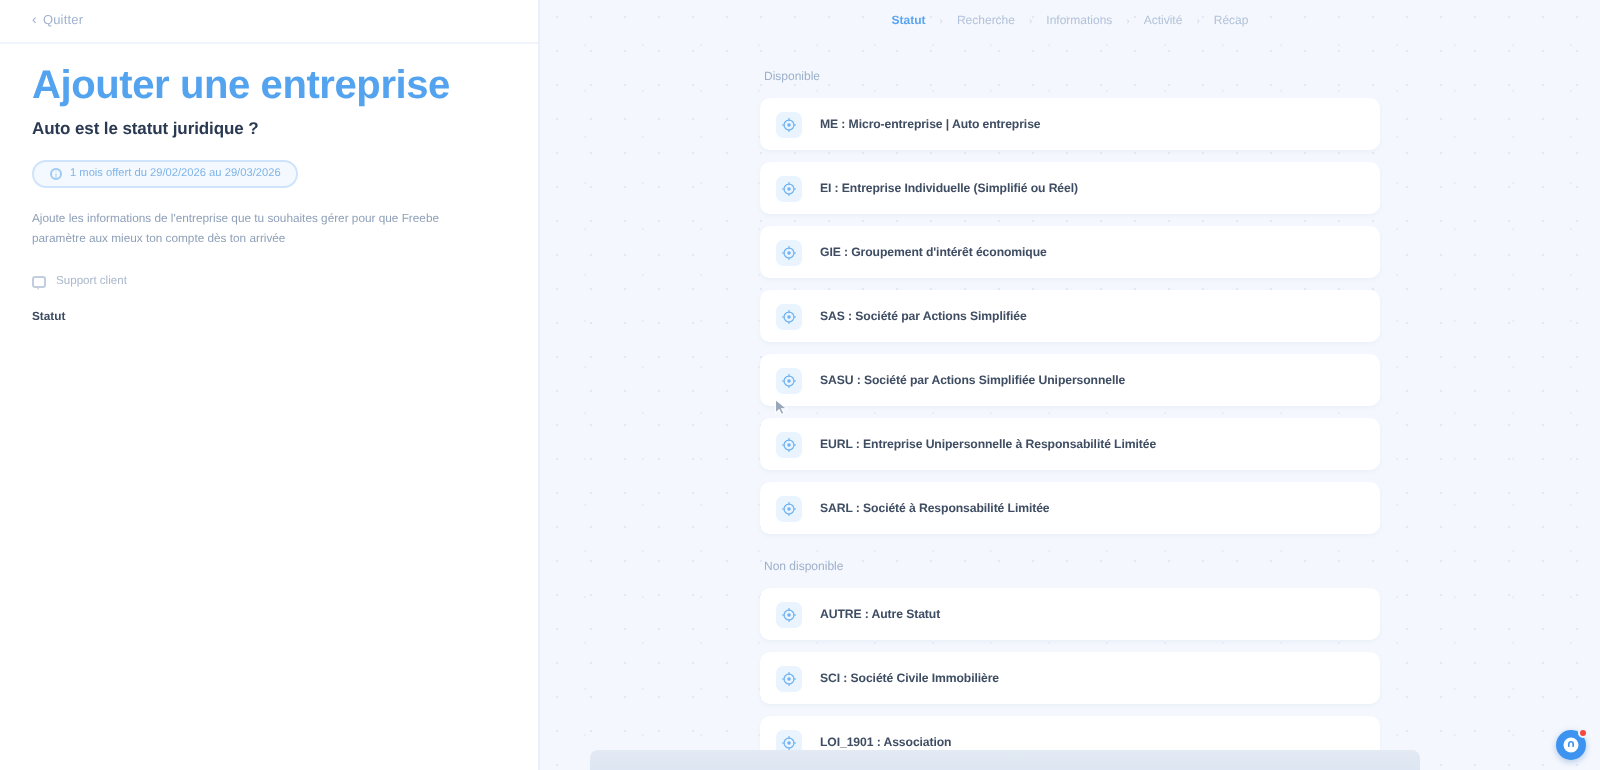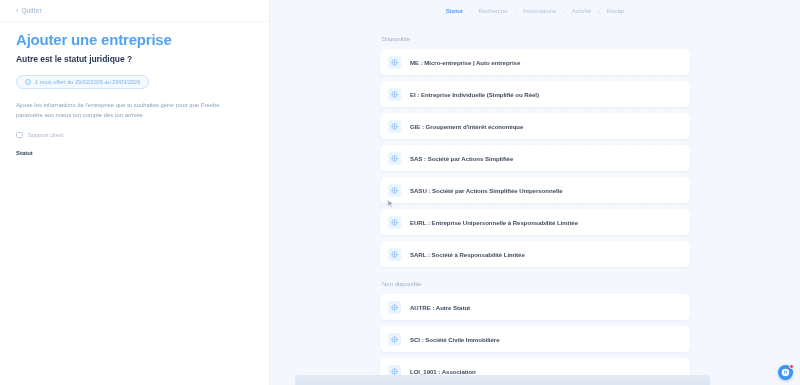--- a/index.html
+++ b/index.html
@@ -43,21 +43,21 @@
     border-bottom: 1px solid #f0f4fb;
   }
   .quit-btn {
     display: inline-flex; align-items: center; gap: 3px;
     font-size: 6.5px; color: #9fb2ce; letter-spacing: .1px;
   }
   .quit-btn .chev { font-size: 7px; line-height: 1; color:#9fb2ce; }
 
   .left-body { padding: 10px 16px 0 16px; }
   .page-title {
-    font-size: 15px; font-weight: 700; color: #54a3ef;
+    font-size: 20px; font-weight: 700; color: #54a3ef;
     letter-spacing: -.2px; line-height: 1.1;
   }
   .page-sub {
     margin-top: 5px;
     font-size: 8.5px; font-weight: 700; color: #2b3a52;
     letter-spacing: -.05px;
   }
   .promo {
     margin-top: 11px;
     display: inline-flex; align-items: center; gap: 4px;
@@ -181,21 +181,21 @@
 
     <div class="quit-bar">
       <span class="quit-btn">
         <span class="chev">‹</span>
         <span>Quitter</span>
       </span>
     </div>
 
     <div class="left-body">
       <h1 class="page-title">Ajouter une entreprise</h1>
-      <h2 class="page-sub">Autre est le statut juridique ?</h2>
+      <h2 class="page-sub">Auto est le statut juridique ?</h2>
 
       <div class="promo">
         <i class="info-i">i</i>
         <span>1 mois offert du 29/02/2026 au 29/03/2026</span>
       </div>
 
       <p class="desc">Ajoute les informations de l'entreprise que tu souhaites gérer pour que Freebe paramètre aux mieux ton compte dès ton arrivée</p>
 
       <div class="support-row">
         <span class="chat-ico"></span>

